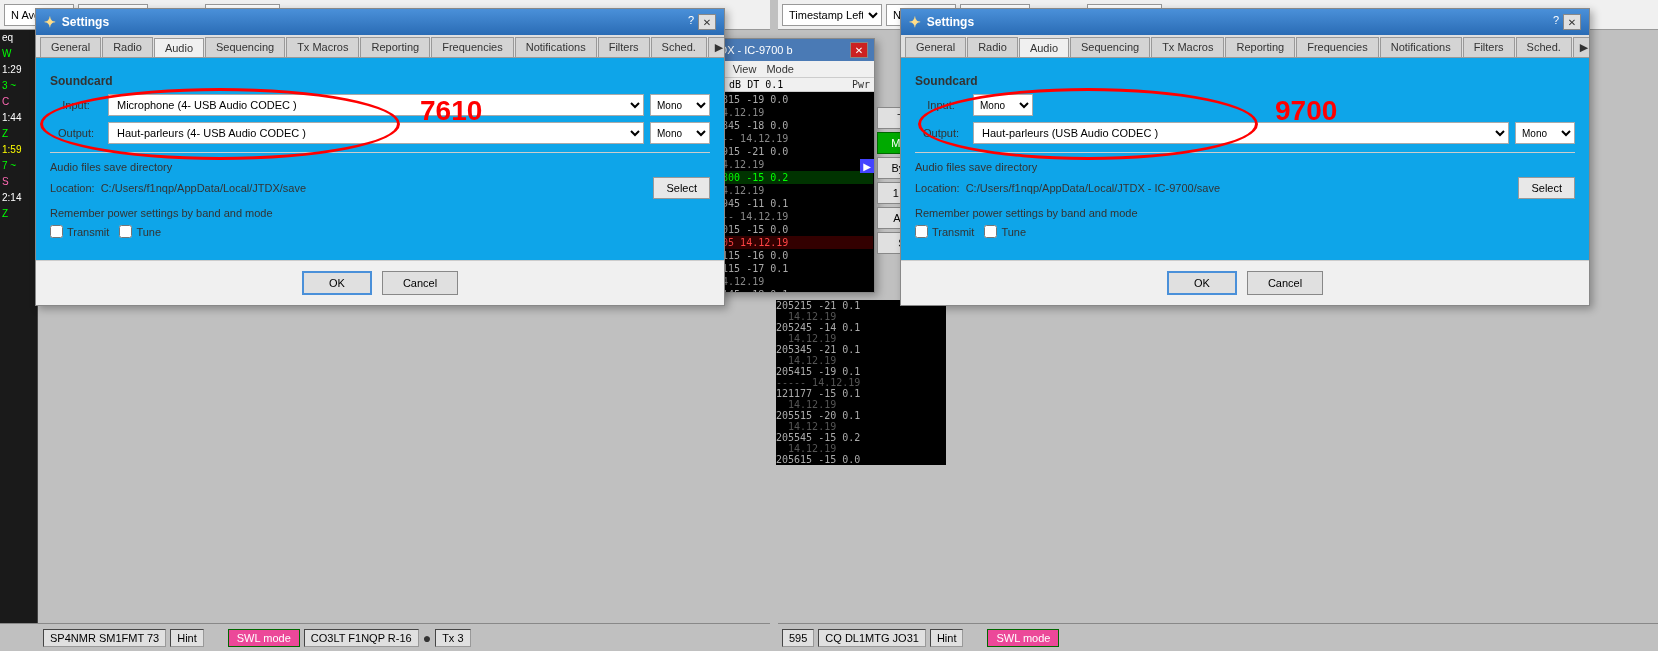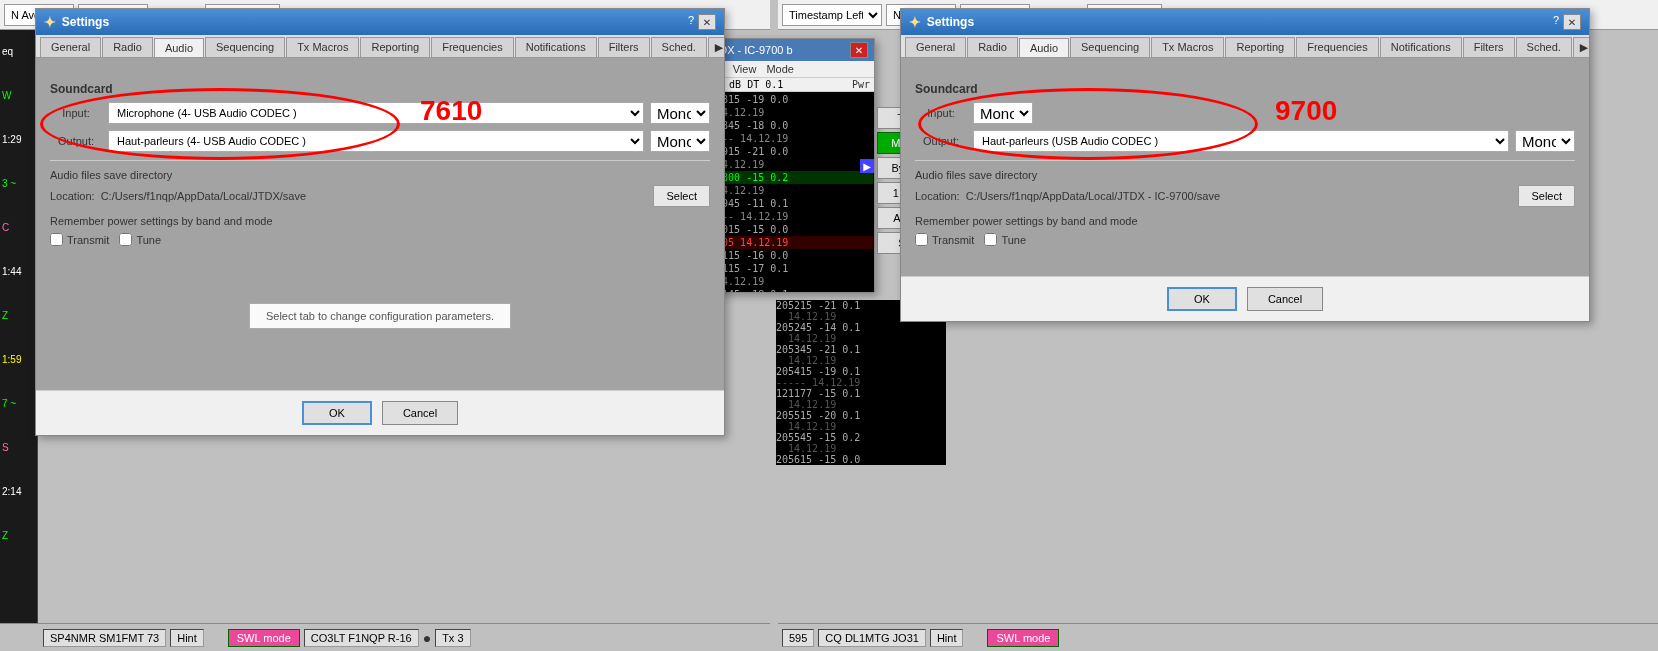--- a/index.html
+++ b/index.html
@@ -65,21 +65,21 @@
       background: #1a1a1a;
       border-right: 1px solid #444;
       overflow: hidden;
       display: flex;
       flex-direction: column;
     }
 
     .band-item {
       color: #00ff00;
       font-size: 10px;
-      padding: 15px 2px;
+      padding: 1px 2px;
       line-height: 14px;
     }
     .band-item.white { color: #ffffff; }
 
     
     .settings-dialog {
       position: absolute;
       background: #f0f0f0;
       border: 1px solid #888;
       box-shadow: 3px 3px 8px rgba(0,0,0,0.3);
@@ -165,22 +165,22 @@
       border-bottom: 1px solid #f0f0f0;
       position: relative;
       top: 1px;
     }
 
     .tab.more {
       padding: 3px 6px;
     }
 
     .dialog-content {
-      padding: 24px 14px;
-      background: #a3a3a3;
+      padding: 16px 14px;
+      background: #0ea5e9;
     }
 
     .section-title {
       font-size: 12px;
       font-weight: bold;
       margin-bottom: 6px;
       color: #333;
     }
 
     .form-row {
@@ -203,21 +203,21 @@
       height: 22px;
       font-size: 11px;
       border: 1px solid #aaa;
       background: white;
       padding: 0 4px;
     }
 
     .form-select-small {
       width: 60px;
       height: 22px;
-      font-size: 15px;
+      font-size: 10px;
       border: 1px solid #aaa;
       background: white;
       padding: 0 2px;
     }
 
     .divider {
       height: 1px;
       background: #ccc;
       margin: 8px 0;
     }
@@ -565,23 +565,20 @@
     <div class="save-dir-label" style="margin-bottom:4px;">Remember power settings by band and mode</div>
     <div class="checkbox-row">
       <label class="checkbox-label">
         <input type="checkbox" style="">
         <span>Transmit</span>
       </label>
       <label class="checkbox-label">
         <input type="checkbox" style="">
         <span>Tune</span>
       </label>
-    </div>
-    <div class="center-message">
-      <div class="center-message-box">Select tab to change configuration parameters.</div>
     </div>
   </div>
   <div class="dialog-footer">
     <button class="footer-btn ok">OK</button>
     <button class="footer-btn">Cancel</button>
   </div>
 </div>
 
 <div class="red-circle-annotation" style="top: 88px; left: 40px; width: 360px; height: 72px;"></div>
 <div class="red-text-label" style="top: 95px; left: 420px; font-size: 28px;">7610</div>

